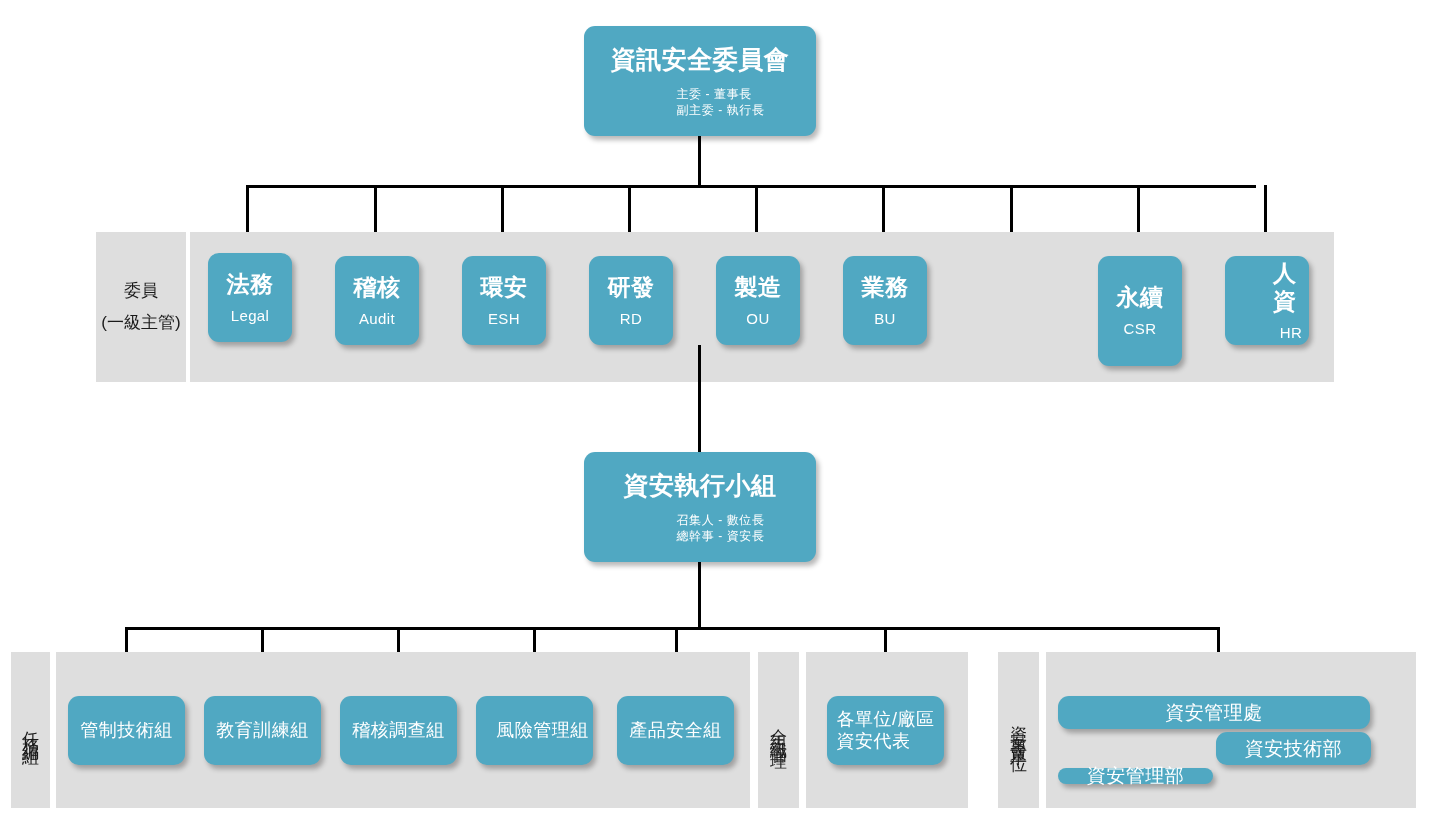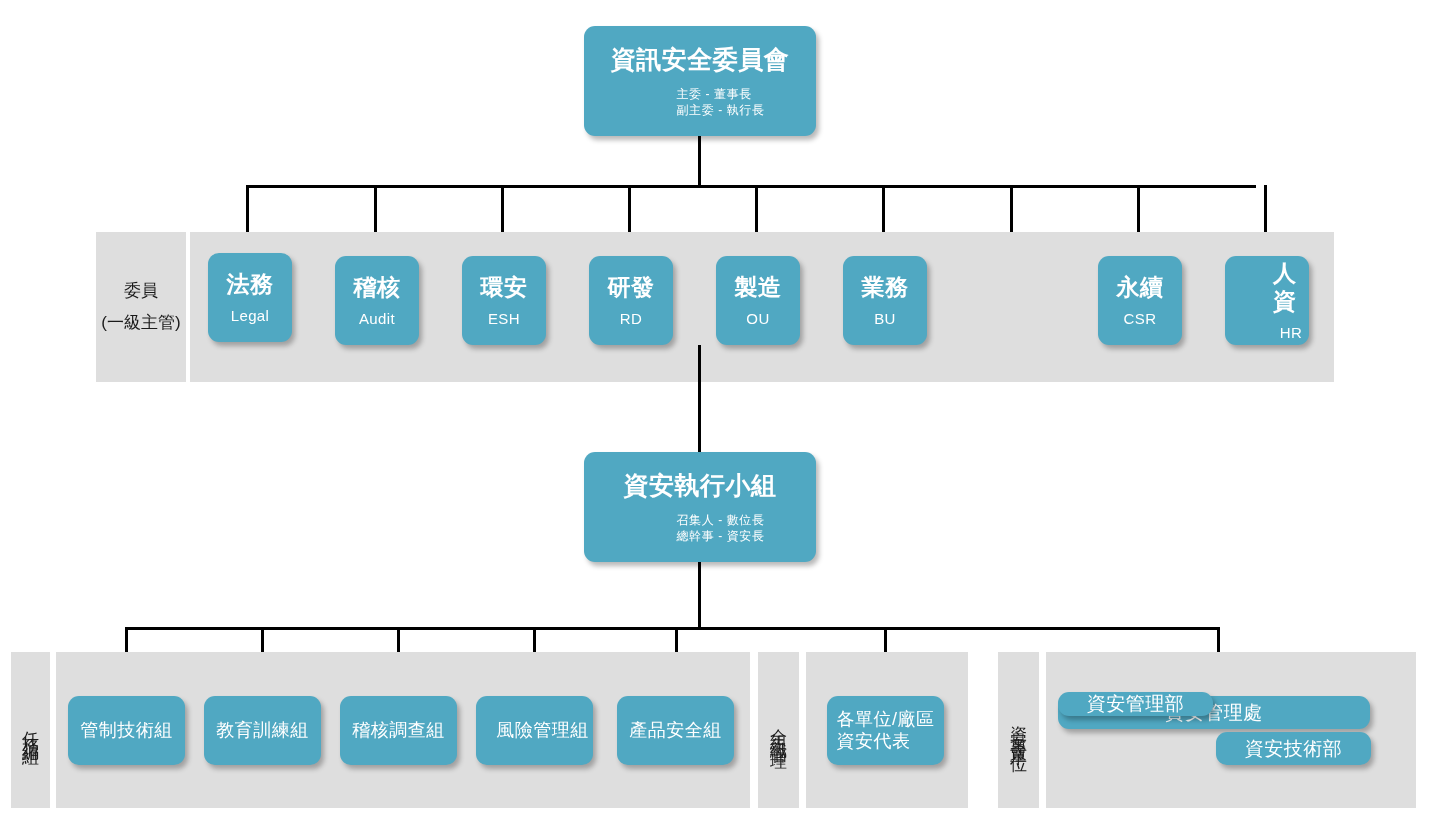--- a/index.html
+++ b/index.html
@@ -164,21 +164,21 @@
     <div class="title-zh">製造</div>
     <div class="sub-en">OU</div>
   </div>
 
   <div class="abs node" style="left:843px; top:256px; width:84px; height:89px;">
     <div class="title-zh">業務</div>
     <div class="sub-en">BU</div>
   </div>
 
 
-  <div class="abs node" style="left:1098px; top:256px; width:84px; height:89px;">
+  <div class="abs node" style="left:1098px; top:256px; width:84px; height:110px;">
     <div class="title-zh">永續</div>
     <div class="sub-en">CSR</div>
   </div>
 
   <div class="abs node" style="left:1225px; top:256px; width:84px; height:89px;padding-left:48px;">
     <div class="title-zh">人資</div>
     <div class="sub-en">HR</div>
   </div>
 
   <div class="abs line v" style="left:698px; top:345px; width:3px; height:107px;"></div>
@@ -240,21 +240,21 @@
   <div class="abs group-label vertical" style="left:998px; top:652px; width:41px; height:156px;">
     <span>資安專責單位</span>
   </div>
 
   <div class="abs band" style="left:1046px; top:652px; width:370px; height:156px;"></div>
 
   <div class="abs node dept" style="left:1058px; top:696px; width:312px; height:33px;">
     <div class="title-zh">資安管理處</div>
   </div>
 
-  <div class="abs node dept" style="left:1058px; top:692px; width:155px; height:24px;">
+  <div class="abs node dept" style="left:1058px; top:768px; width:155px; height:16px;">
     <div class="title-zh">資安管理部</div>
   </div>
 
   <div class="abs node dept" style="left:1216px; top:732px; width:155px; height:33px;">
     <div class="title-zh">資安技術部</div>
   </div>
 
 </div>
 
 </body></html>

